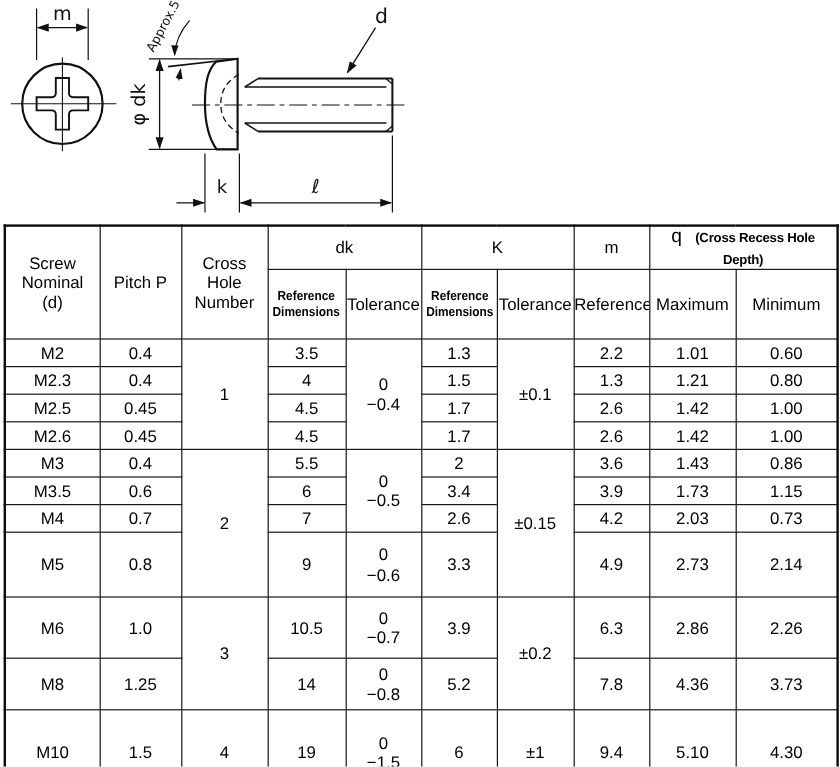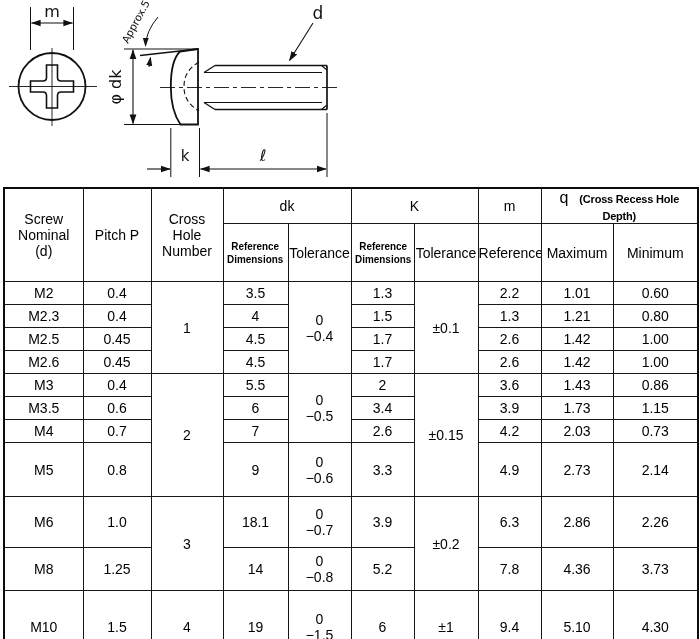--- a/index.html
+++ b/index.html
@@ -217,21 +217,21 @@
       <td>3.3</td>
       <td>4.9</td>
       <td>2.73</td>
       <td>2.14</td>
     </tr>
 
     <tr class="rh-m6">
       <td class="mname">M6</td>
       <td>1.0</td>
       <td rowspan="2">3</td>
-      <td>18.1</td>
+      <td>10.5</td>
       <td class="tol">0
 −0.7</td>
       <td>3.9</td>
       <td rowspan="2">±0.2</td>
       <td>6.3</td>
       <td>2.86</td>
       <td>2.26</td>
     </tr>
     <tr class="rh-m8">
       <td class="mname">M8</td>

